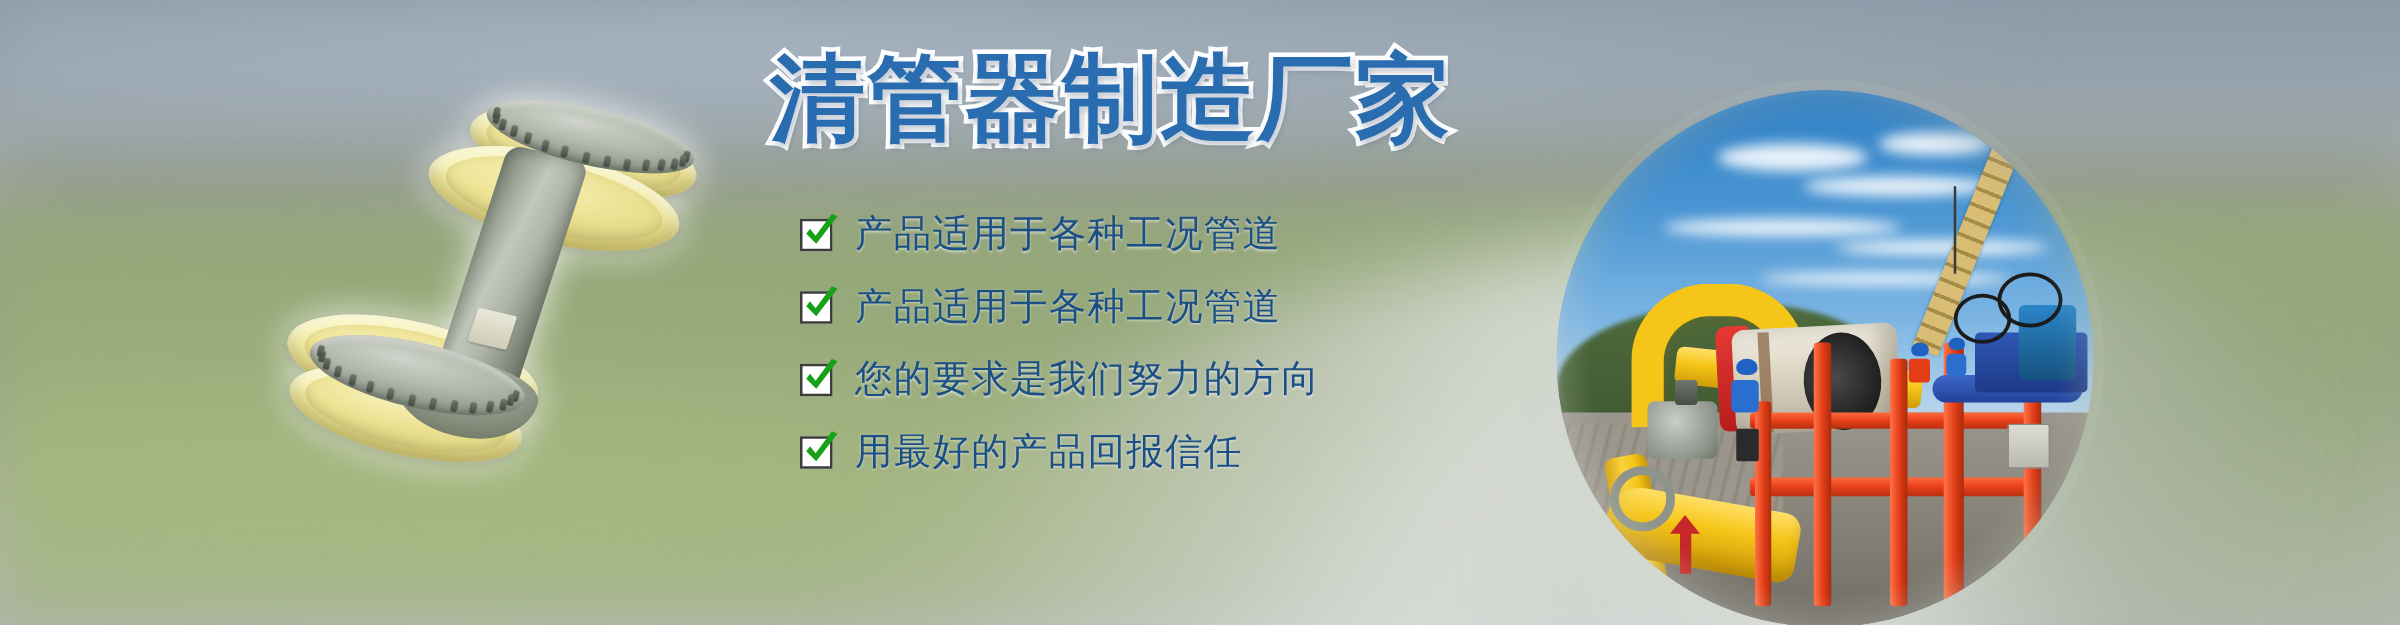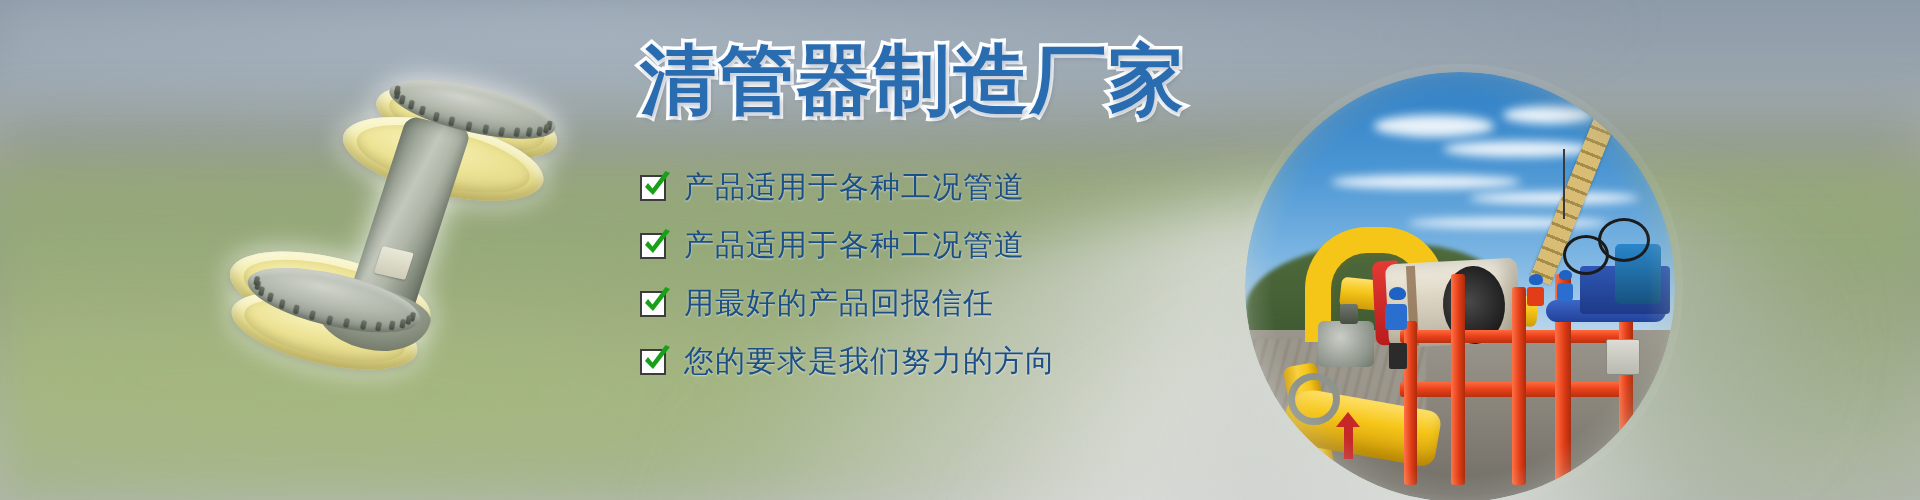--- a/index.html
+++ b/index.html
@@ -166,41 +166,42 @@
     position:absolute;
     left:96px; top:238px;
     width:118px; height:62px;
     transform:rotate(-9deg);
     background:radial-gradient(ellipse 90% 100% at 45% 18%, #b9c0b2 0%, #9aa294 40%, #79806f 78%, #656d5c 100%);
     border-radius:50% 50% 48% 48% / 34% 34% 66% 66%;
     z-index:2;
   }
 
   
-  .center { position:absolute; left:640px; top:40px; width:560px; }
+  .center { position:absolute; left:616px; top:40px; width:560px; }
 
   .headline {
     font-size:76px;
     font-weight:bold;
     letter-spacing:2px;
     line-height:1.06;
     color:#2a6cb0;
     -webkit-text-stroke:7px #ffffff;
     paint-order:stroke fill;
     text-shadow:
       0 0 1px #ffffff,
       2px 3px 5px rgba(40,60,90,0.30);
     white-space:nowrap;
   }
 
   .bullets { margin-top:38px; }
   .bullet {
     display:flex;
     align-items:center;
     height:58px;
+    margin-left:24px;
   }
   .check-box {
     flex:0 0 auto;
     position:relative;
     width:26px; height:26px;
     background:#ffffff;
     border:2px solid #3c3c3c;
     margin-right:18px;
     display:flex; align-items:center; justify-content:center;
   }
@@ -496,29 +497,29 @@
             </svg>
           </span>
           <span class="bullet-text">产品适用于各种工况管道</span>
         </div>
         <div class="bullet">
           <span class="check-box">
             <svg viewBox="0 0 34 34" aria-hidden="true">
               <path d="M5 17 L13 25 L30 3 L25.5 1 L12.5 18.5 L8 13 Z" fill="#19a019"></path>
             </svg>
           </span>
-          <span class="bullet-text">用最好的产品回报信任</span>
+          <span class="bullet-text">您的要求是我们努力的方向</span>
         </div>
         <div class="bullet">
           <span class="check-box">
             <svg viewBox="0 0 34 34" aria-hidden="true">
               <path d="M5 17 L13 25 L30 3 L25.5 1 L12.5 18.5 L8 13 Z" fill="#19a019"></path>
             </svg>
           </span>
-          <span class="bullet-text">您的要求是我们努力的方向</span>
+          <span class="bullet-text">用最好的产品回报信任</span>
         </div>
       </div>
 
   </div>
 
   <div class="photo-wrap">
     <div class="photo">
 
       <div class="ph ph-sky"></div>
 

